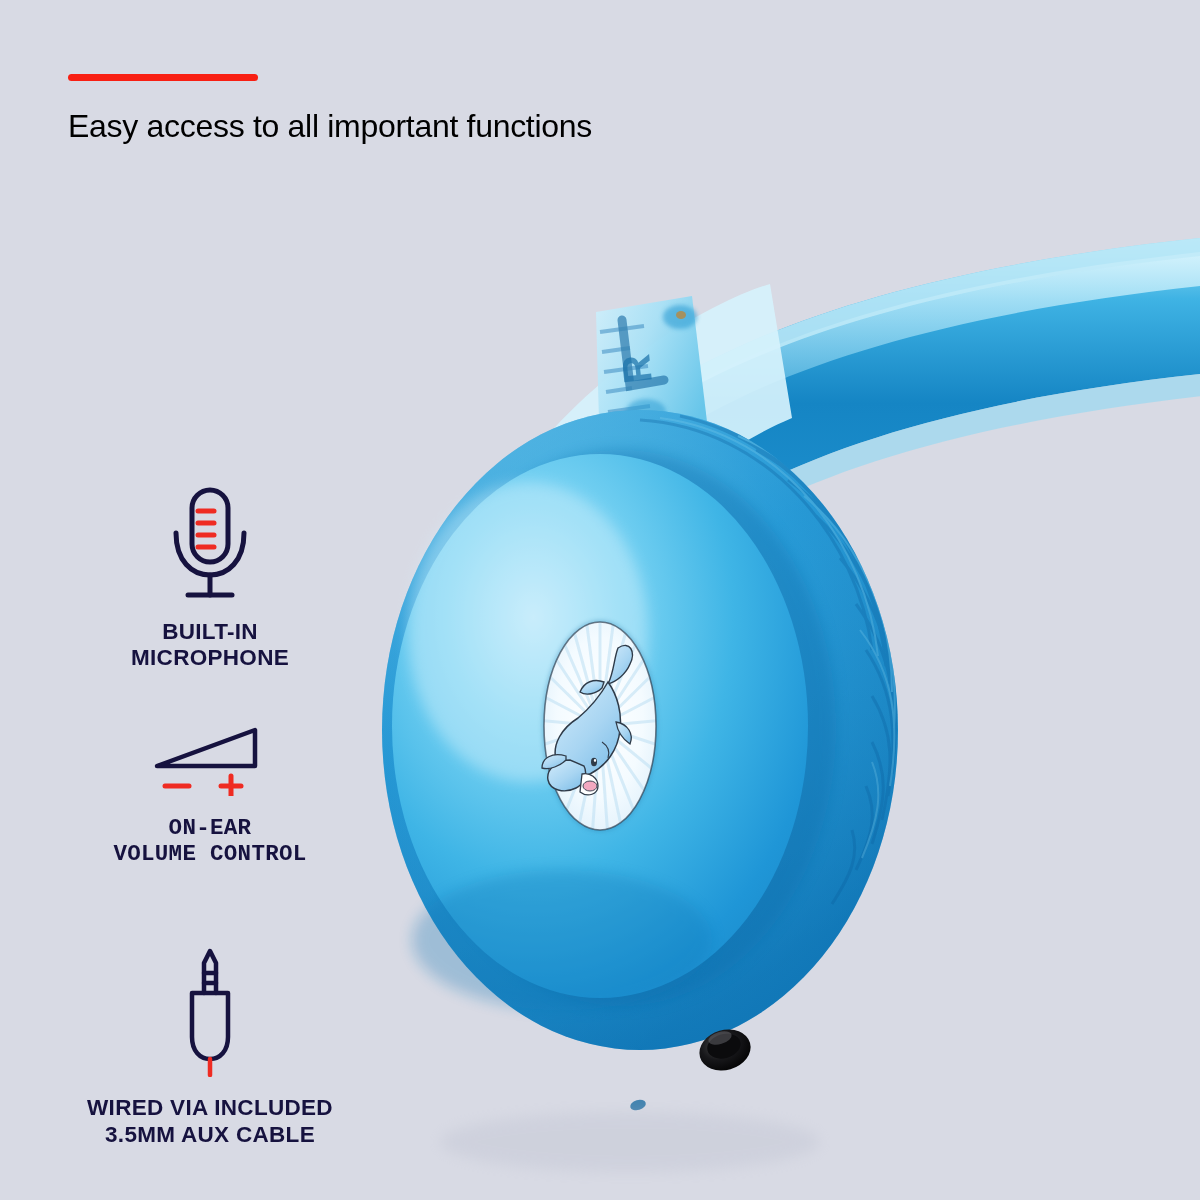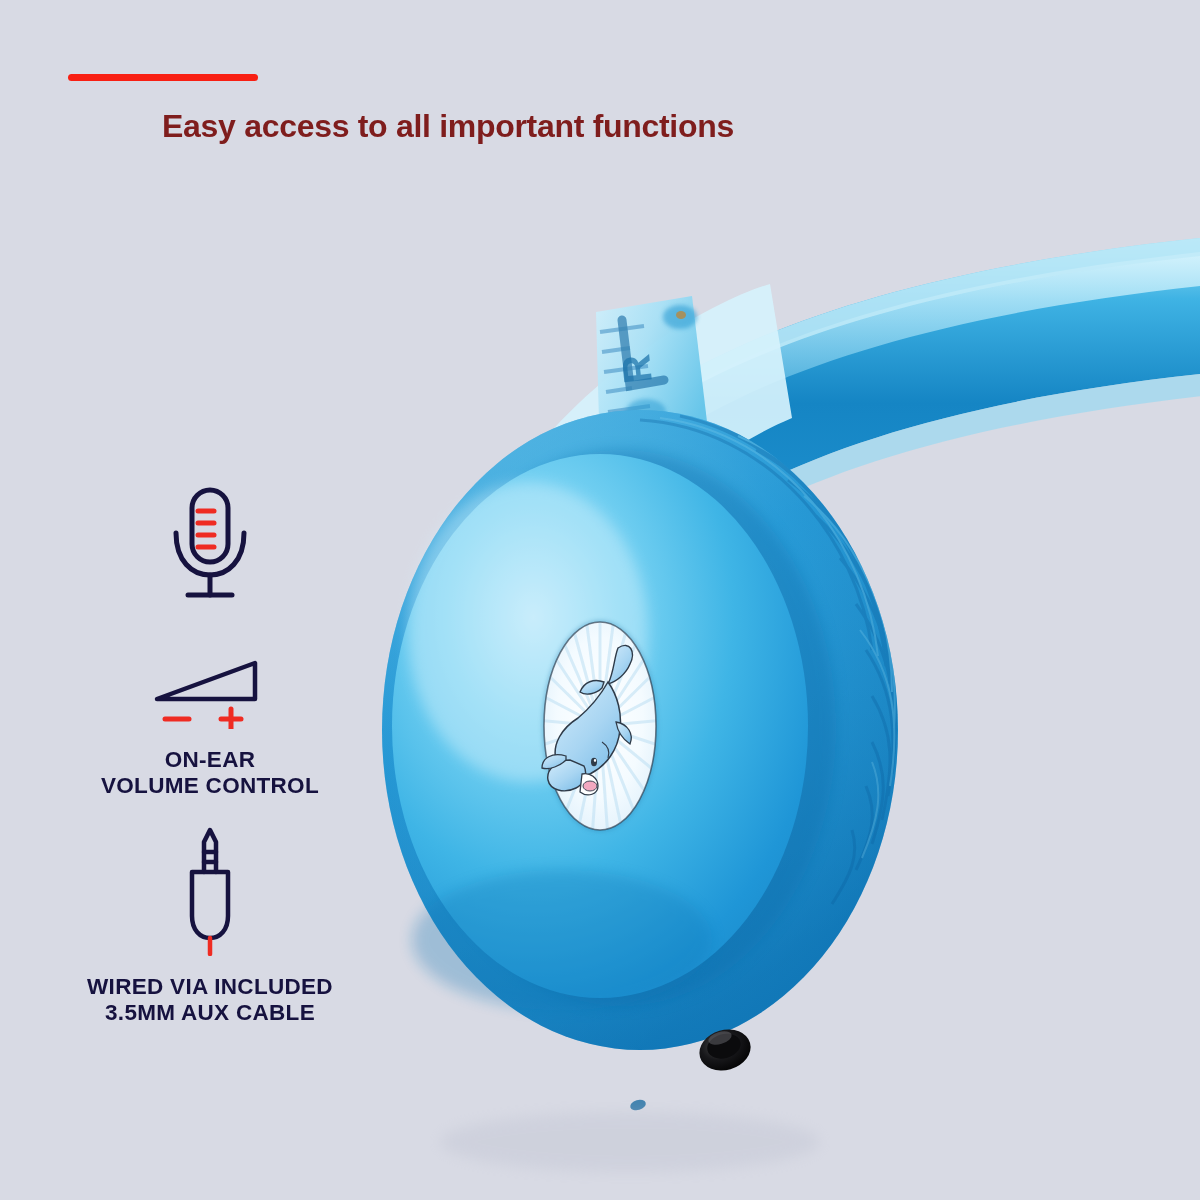--- a/index.html
+++ b/index.html
@@ -35,26 +35,25 @@
   }
   .accent-bar {
     width: 190px;
     height: 7px;
     background: #f81f13;
     border-radius: 4px;
     margin-top: 18px;
   }
   .subhead {
     font-size: 32px;
-    font-weight: 700;
-    color: #7f1d1d;
+    font-weight: 400;
+    color: #000000;
     margin: 27px 0 0 0;
     letter-spacing: -0.3px;
     white-space: nowrap;
-    text-align: center;
   }
 
   
   .features { position: absolute; left: 55px; top: 485px; width: 310px; }
   .feature {
     display: flex;
     flex-direction: column;
     align-items: center;
     width: 310px;
     margin-bottom: 48px;
@@ -65,21 +64,21 @@
     text-align: center;
     font-size: 22.5px;
     font-weight: bold;
     color: #16123f;
     line-height: 1.17;
     letter-spacing: 0.3px;
     text-transform: uppercase;
     white-space: pre-line;
   }
   .f-mic   { margin-bottom: 52px; }
-  .f-vol   { margin-bottom: 26px; }
+  .f-vol   { margin-bottom: 80px; font-family: Liberation Mono, monospace; }
 
   
   .product {
     position: absolute;
     left: 300px;
     top: 180px;
     width: 920px;
     height: 1020px;
     pointer-events: none;
   }
@@ -362,20 +361,22 @@
             <path d="M26 110 L70 110"></path>
           </g>
           <g stroke="#ef2b22" stroke-width="5" stroke-linecap="round">
             <path d="M36 26 L52 26"></path>
             <path d="M36 38 L52 38"></path>
             <path d="M36 50 L52 50"></path>
             <path d="M36 62 L52 62"></path>
           </g>
         </svg>
       </span>
+      <span class="feature-label">BUILT-IN
+MICROPHONE</span>
     </div>
 
     <div class="feature f-vol">
       <span class="feature-icon">
         <svg width="118" height="72" viewBox="0 0 118 72" xmlns="http://www.w3.org/2000/svg">
           <path d="M6 42 L104 6 L104 42 Z" fill="none" stroke="#16123f" stroke-width="4.5" stroke-linejoin="round"></path>
           <g stroke="#ef2b22" stroke-width="5" stroke-linecap="round">
             <path d="M14 62 L38 62"></path>
             <path d="M80 52 L80 72"></path>
             <path d="M70 62 L90 62"></path>

